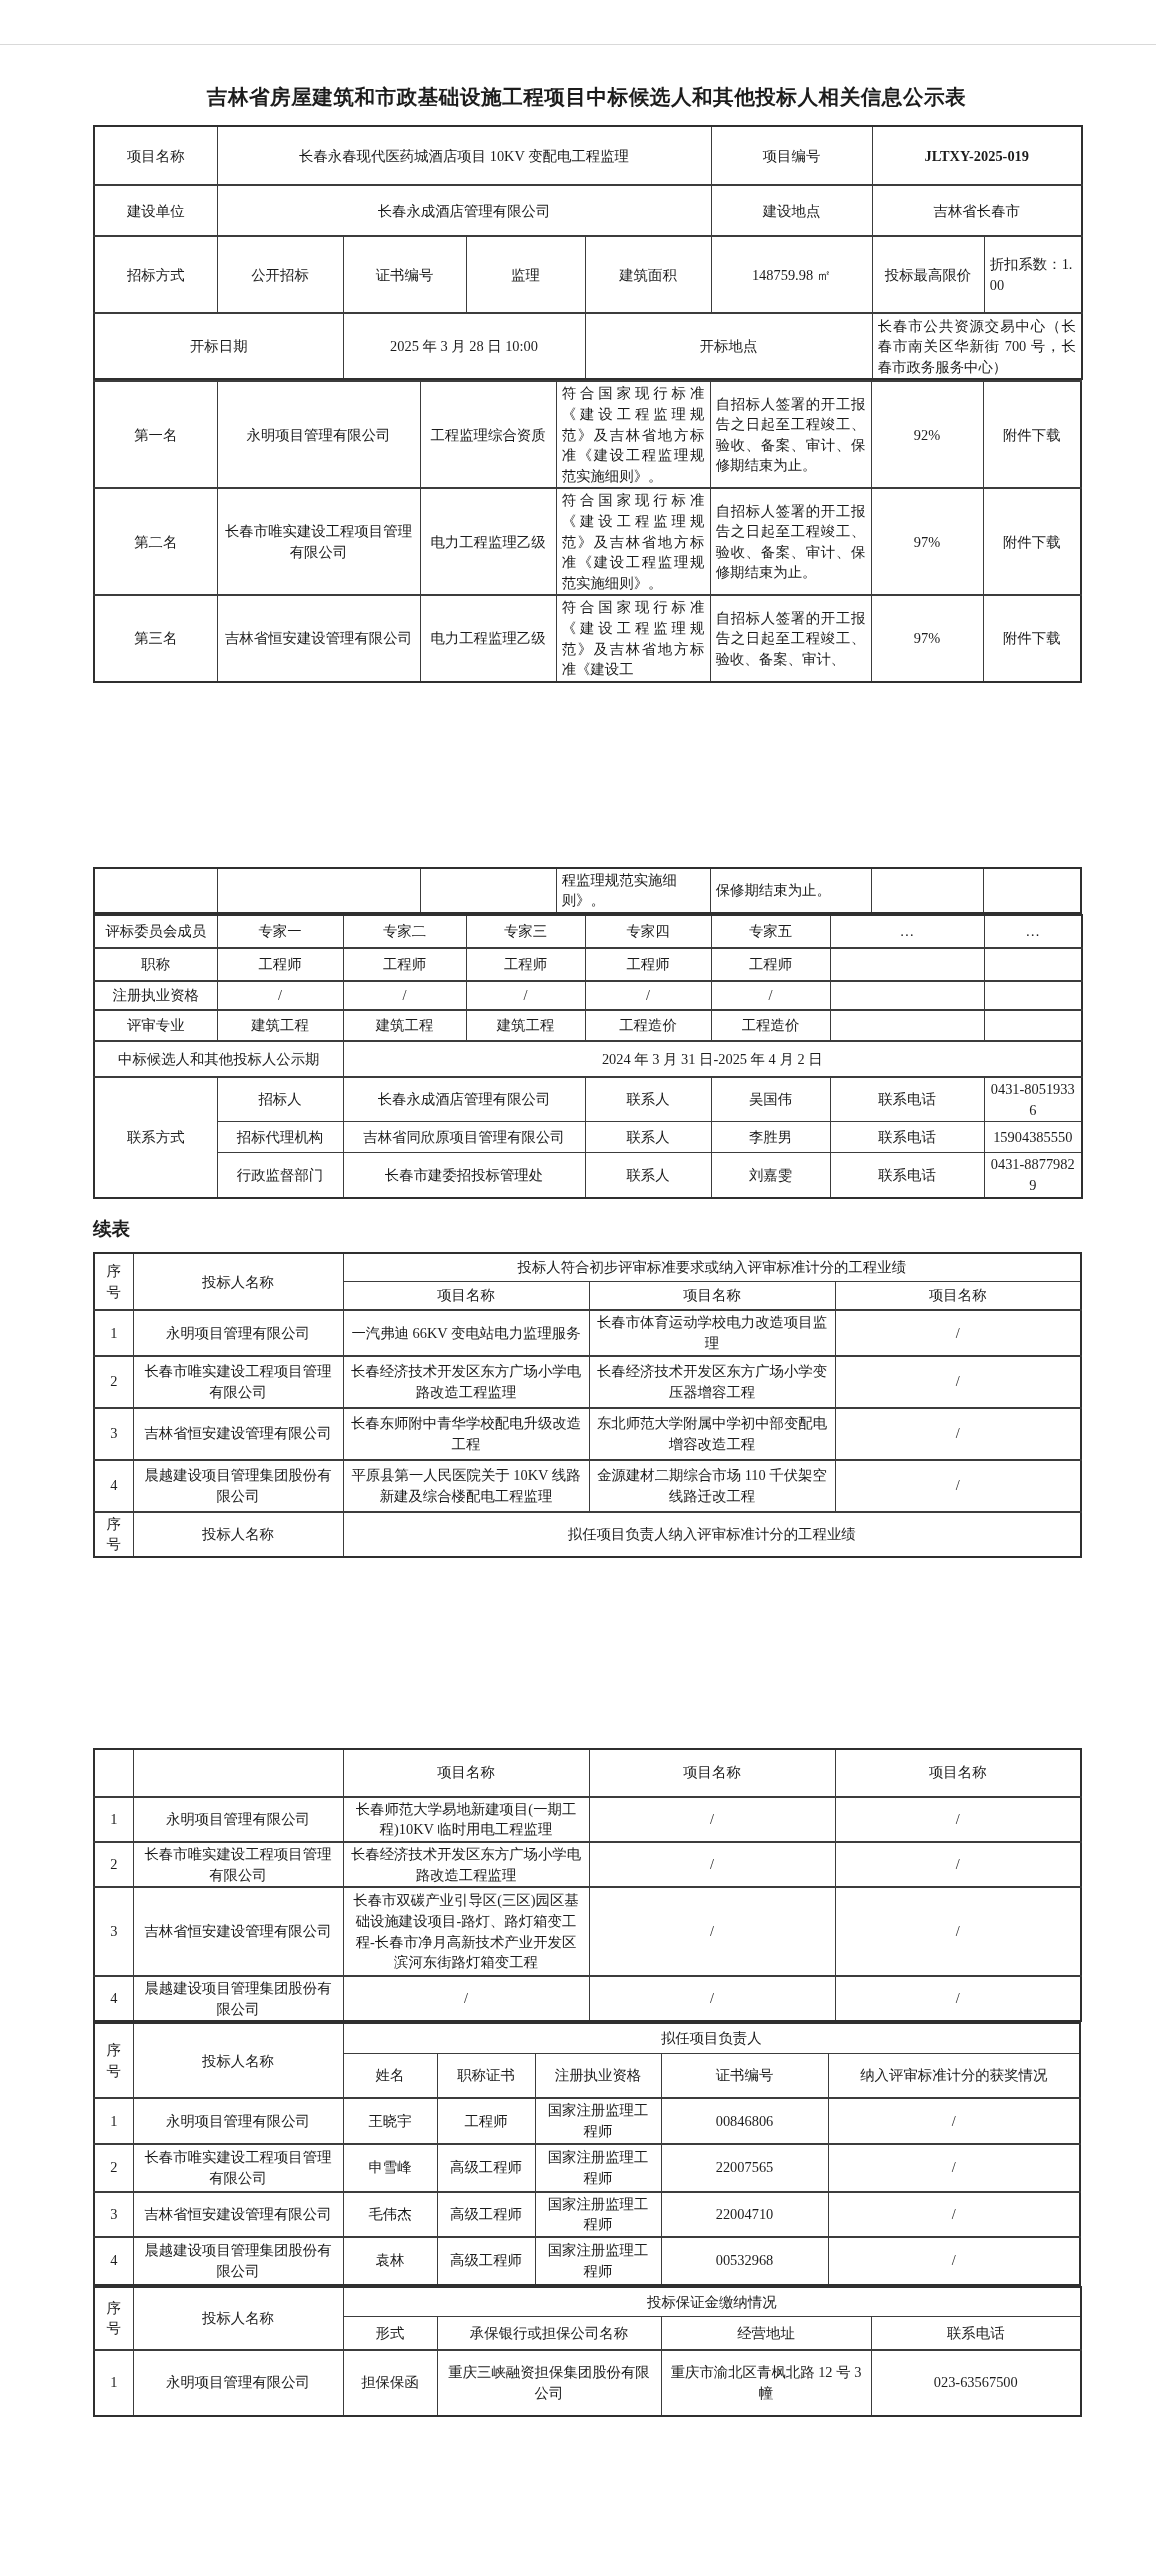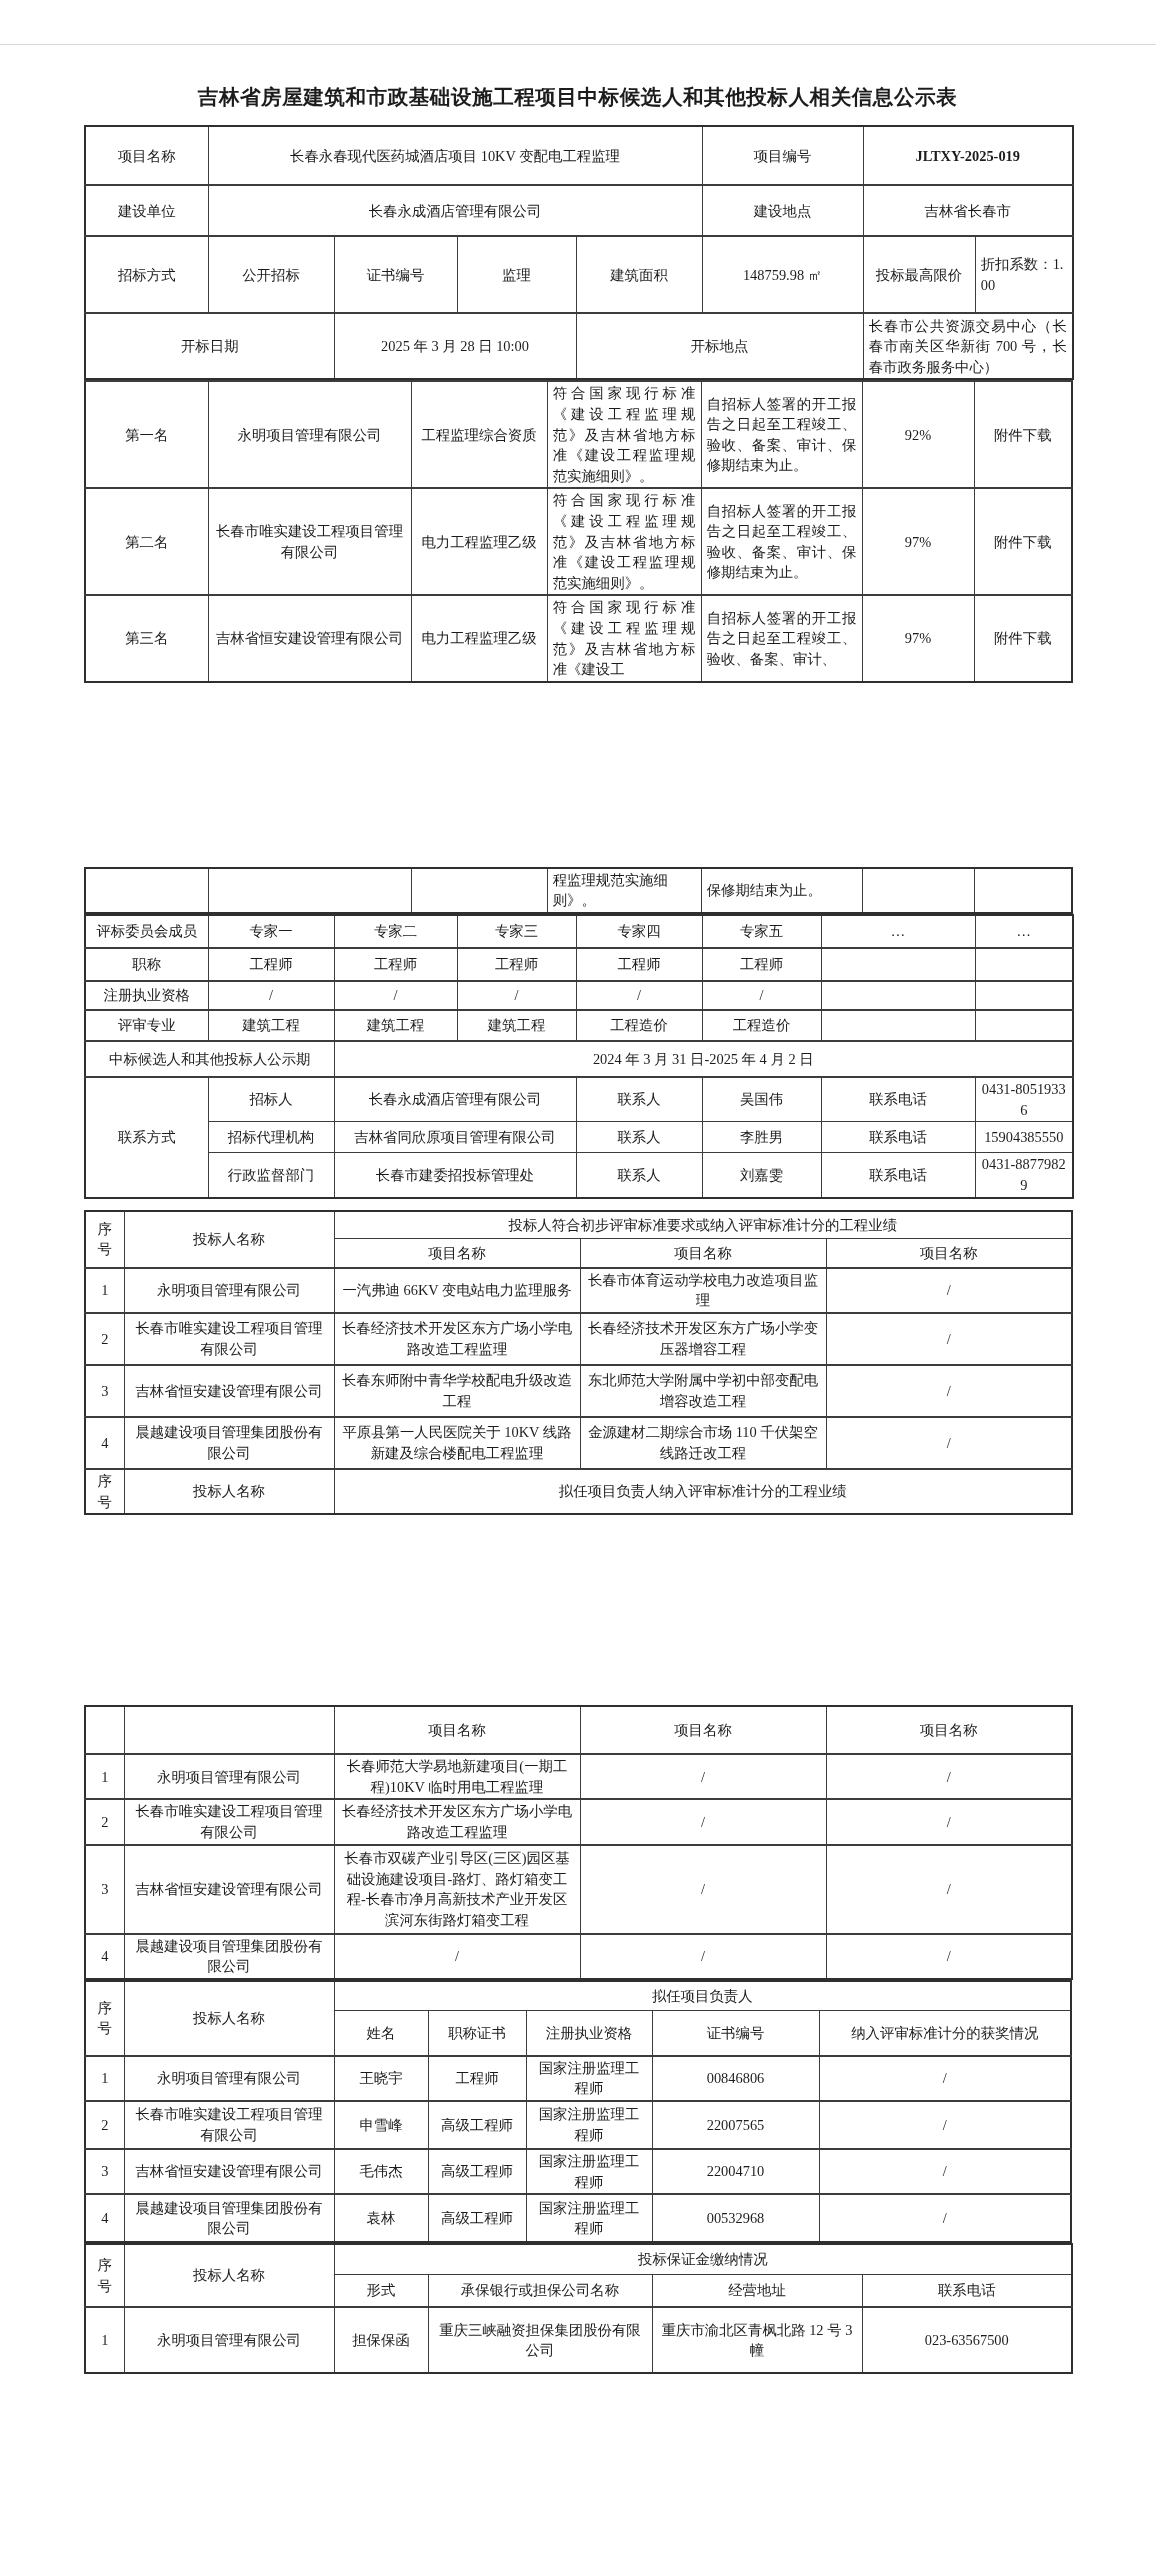--- a/index.html
+++ b/index.html
@@ -1,19 +1,19 @@
 <!DOCTYPE html>
 <html style="font-size:8.2px"><head>
 <meta charset="utf-8">
 <style>
   html,body{margin:0;padding:0;background:#ffffff;}
   #canvas{position:relative;width:1157px;height:4088px;background:#ffffff;overflow:hidden;
           font-family:"Liberation Serif","DejaVu Serif",serif;color:#1c1c1c;}
   .scanline-top{position:absolute;left:0;top:44px;width:1157px;height:1px;background:#d9d9d9;}
-  .sheet{position:absolute;left:84px;top:0;width:987px;font-family:Liberation Serif, serif;}
+  .sheet{position:absolute;left:93px;top:0;width:987px;font-family:Liberation Serif, serif;}
   h1.doc-title{margin:83px 0 0 0;font-size:20.6px;font-weight:bold;text-align:center;letter-spacing:0.5px;}
   h2.cont{margin:0;font-size:18.5px;font-weight:bold;text-align:left;}
   table{border-collapse:collapse;table-layout:fixed;width:987px;border:2.1px solid #2f2f2f;}
   td{border:1px solid #3c3c3c;font-size:14.4px;line-height:20.6px;text-align:center;
      vertical-align:middle;padding:1px 5.2px;word-break:break-all;overflow:hidden;}
   td.lft{text-align:left;}
   td.just{text-align:justify;text-justify:inter-character;}
   tr.tk td{border-top-width:2.6px;}
   a.attach{color:#1c1c1c;text-decoration:none;cursor:pointer;}
 </style>
@@ -210,20 +210,21 @@
         <td>行政监督部门</td>
         <td colspan="2">长春市建委招投标管理处</td>
         <td>联系人</td>
         <td>刘嘉雯</td>
         <td>联系电话</td>
         <td>0431-88779829</td>
       </tr>
     </tbody>
       </table>
 
+    <h2 class="cont" style="margin-top:17.5px;">续表</h2>
 
     <table style="margin-top:11.3px;">
       <colgroup>
           <col style="width:39px">
           <col style="width:210px">
           <col style="width:246px">
           <col style="width:246px">
           <col style="width:246px">
         </colgroup>
       <tbody>

